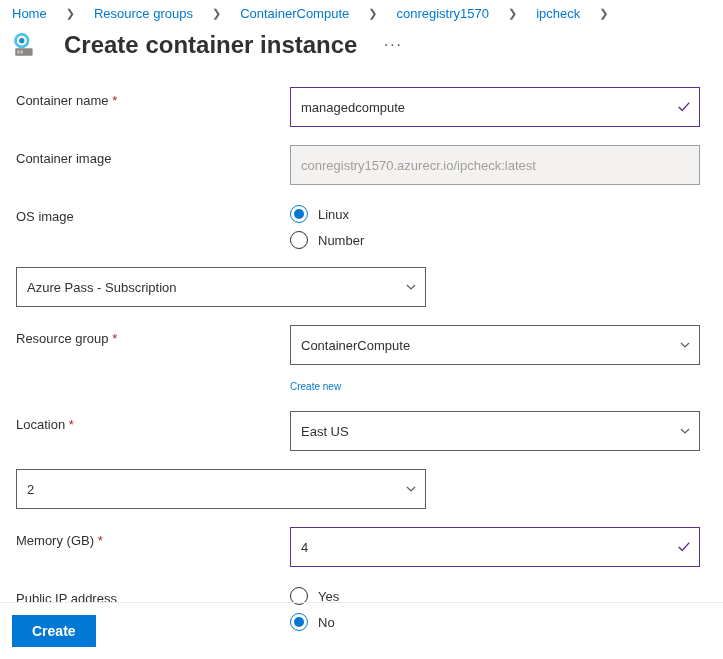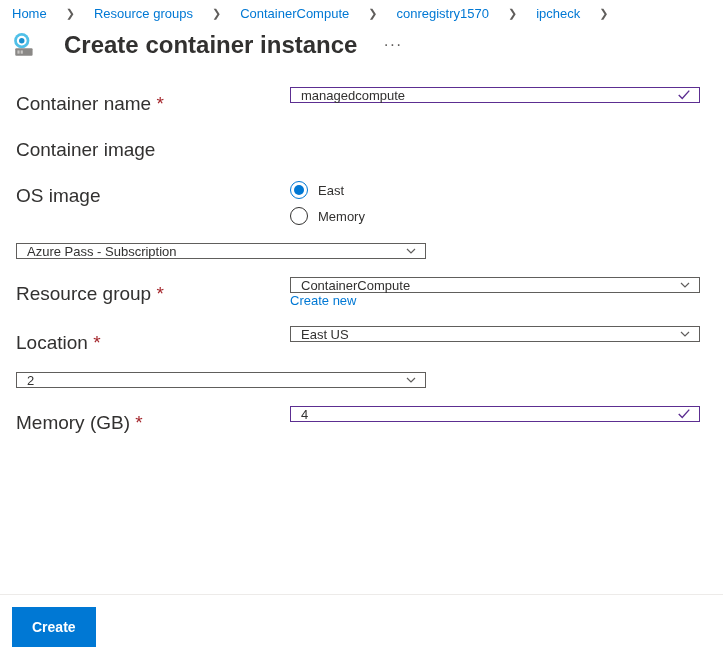--- a/index.html
+++ b/index.html
@@ -42,28 +42,28 @@
     .form { margin-left: 4px; }
     .row {
       display: flex;
       align-items: flex-start;
       margin-bottom: 18px;
     }
     .label-col {
       width: 274px;
       flex: 0 0 274px;
       padding-top: 6px;
-      font-size: 19px;
+      font-size: 13px;
       color: #323130;
     }
     .req { color: #a4262c; }
     .ctrl-col { flex: 1; max-width: 410px; }
     .textbox, .select {
       width: 100%;
-      height: 16px;
+      height: 40px;
       border: 1px solid #605e5c;
       padding: 0 30px 0 10px;
       font-size: 13px;
       background: #fff;
       position: relative;
       display: flex;
       align-items: center;
       cursor: pointer;
     }
     .textbox.validated, .select.validated { border-color: #5c2e91; }
@@ -88,32 +88,32 @@
     }
     .radio .circle {
       width: 18px; height: 18px; border-radius: 50%;
       border: 1px solid #323130; display:flex; align-items:center; justify-content:center;
     }
     .radio.selected .circle { border-color: #0078d4; }
     .radio.selected .dot {
       width: 10px; height: 10px; border-radius: 50%; background: #0078d4;
     }
     .linkbtn {
-      color: #0078d4; font-size: 13px; text-decoration: none;
-      display: inline-block; margin-top: 0; cursor:pointer;
+      color: #0078d4; font-size: 10px; text-decoration: none;
+      display: inline-block; margin-top: 16px; cursor:pointer;
     }
     .footer {
       position: absolute;
       bottom: 0; left: 0; right: 0;
       border-top: 1px solid #edebe9;
       padding: 12px;
     }
     .btn-primary {
       background: #0078d4; color: #fff; border: none;
-      height: 40px; padding: 0 20px; font-size: 14px;
+      height: 32px; padding: 0 20px; font-size: 14px;
       font-weight: 600; cursor: pointer;
     }
   </style>
 </head>
 <body>
 
 <nav class="breadcrumb">
   <a>Home</a>
   <span class="chev">❯</span>
   <a>Resource groups</a>
@@ -150,35 +150,40 @@
         <span>managedcompute</span>
         <svg class="check-icon" width="14" height="14" viewBox="0 0 16 16">
             <path d="M2 8l4 4 8-9" stroke="currentColor" stroke-width="1.6" fill="none"></path>
           </svg>
       </div>
     </div>
   </div>
 
   <div class="row">
     <div class="label-col">Container image</div>
+    <div class="ctrl-col">
+      <div class="textbox readonly">
+        <span>conregistry1570.azurecr.io/ipcheck:latest</span>
+      </div>
+    </div>
   </div>
 
   <div class="row">
     <div class="label-col">OS image</div>
     <div class="ctrl-col">
       <div class="radio-group">
         <label class="radio selected">
           <span class="circle">
               <span class="dot"></span>
             </span>
-          <span>East</span>
+          <span>Linux</span>
         </label>
         <label class="radio">
           <span class="circle"></span>
-          <span>Memory</span>
+          <span>Number</span>
         </label>
       </div>
     </div>
   </div>
 
   <div class="row">
     <div class="ctrl-col">
       <div class="select">
         <span>Azure Pass - Subscription</span>
         <svg class="chev-down" width="12" height="12" viewBox="0 0 12 12">
@@ -235,18 +240,35 @@
     <div class="ctrl-col">
       <div class="select validated">
         <span>4</span>
         <svg class="check-icon" width="14" height="14" viewBox="0 0 16 16">
             <path d="M2 8l4 4 8-9" stroke="currentColor" stroke-width="1.6" fill="none"></path>
           </svg>
       </div>
     </div>
   </div>
 
+  <div class="row">
+    <div class="label-col">Public IP address</div>
+    <div class="ctrl-col">
+      <div class="radio-group">
+        <label class="radio">
+          <span class="circle"></span>
+          <span>Yes</span>
+        </label>
+        <label class="radio selected">
+          <span class="circle">
+              <span class="dot"></span>
+            </span>
+          <span>No</span>
+        </label>
+      </div>
+    </div>
+  </div>
 
 </div>
 
 <div class="footer">
   <button class="btn-primary">Create</button>
 </div>
 
 </body></html>

